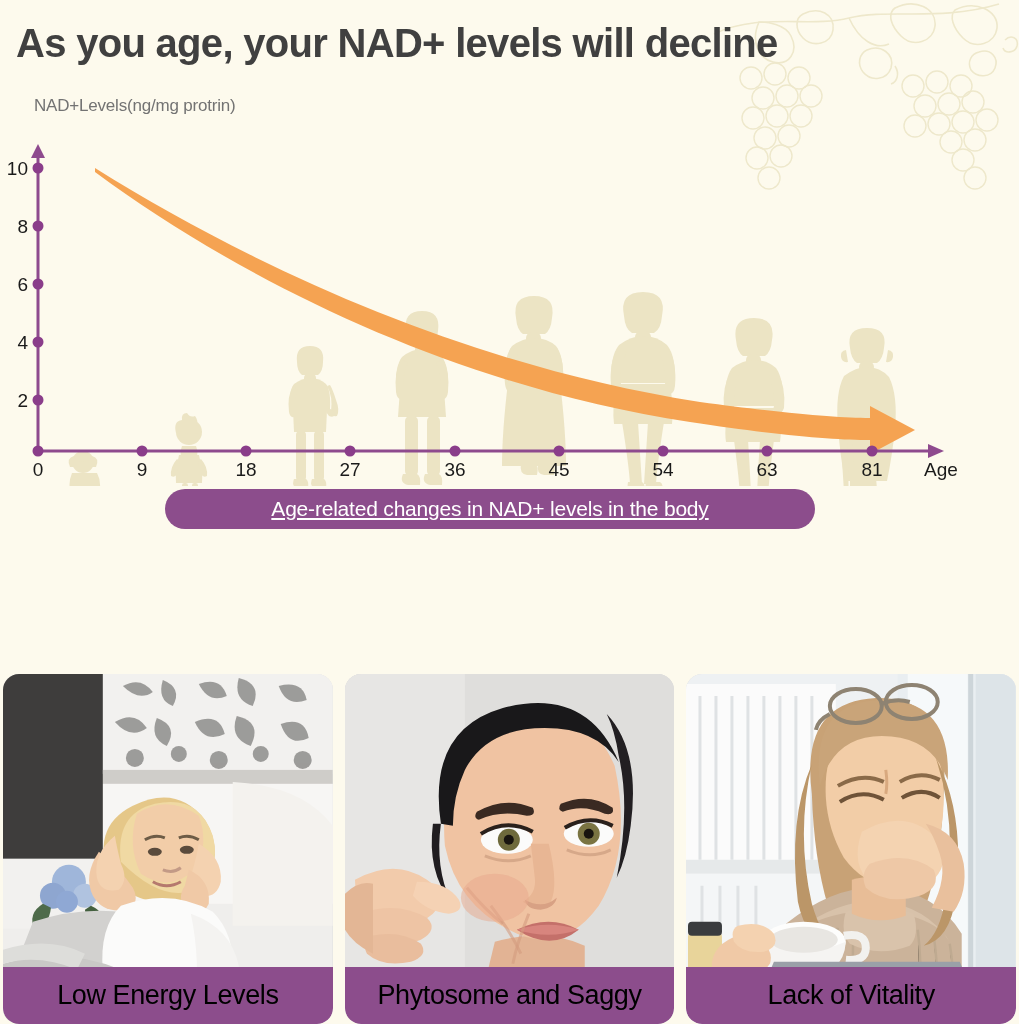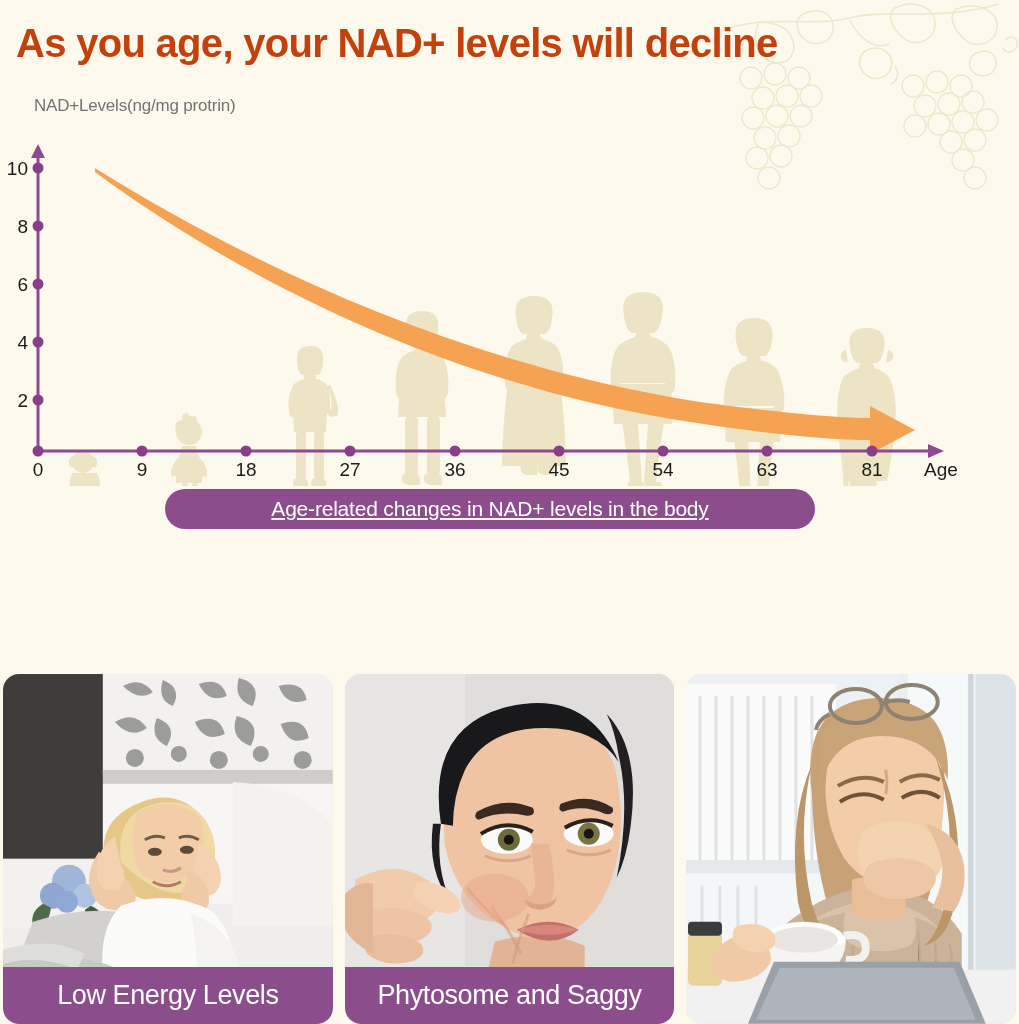--- a/index.html
+++ b/index.html
@@ -12,21 +12,21 @@
   .page { position: relative; width: 1019px; height: 1024px; background: #fdfaed; }
 
   
   .vine { position: absolute; top: -8px; right: -10px; width: 330px; height: 240px;
           opacity: .75; pointer-events: none; }
 
   
   .title {
     position: absolute; left: 16px; top: 22px; width: 960px;
     font-size: 40px; font-weight: 700; letter-spacing: -0.7px;
-    color: #c2410c; line-height: 1.05; white-space: nowrap;
+    color: #404040; line-height: 1.05; white-space: nowrap;
   }
 
   
   .chart { position: absolute; left: 0; top: 96px; width: 1019px; height: 390px; }
   .ylabel {
     position: absolute; left: 34px; top: 0px; font-size: 17px; color: #737373;
     letter-spacing: -0.2px; white-space: nowrap;
   }
   .chart-svg { position: absolute; left: 0; top: 0; width: 1019px; height: 390px; }
   .ytick-label { font-size: 19px; fill: #1a1a1a; font-family: "Liberation Sans", sans-serif; text-anchor: end; }
@@ -50,21 +50,21 @@
   .body-text div { white-space: nowrap; }
 
   
   .cards { position: absolute; left: 0; top: 674px; width: 1019px; height: 350px;
            display: flex; gap: 12px; padding: 0 3px; }
   .card { position: relative; flex: 1 1 0; height: 350px; border-radius: 16px; overflow: hidden;
           background: #d9d9d9; }
   .photo { position: absolute; inset: 0; }
   .cap {
     position: absolute; left: 0; right: 0; bottom: 0; height: 57px;
-    background: #8c4d8c; color: #ffffff; display: flex; align-items: center; justify-content: center;
+    background: #8c4d8c; color: #000000; display: flex; align-items: center; justify-content: center;
     font-size: 27px; letter-spacing: -0.4px; border-radius: 0 0 16px 16px;
   }
 </style>
 </head>
 <body>
 
 <div class="page">
 
   <svg class="vine" viewBox="0 0 330 240">
     <g fill="none" stroke="#e9e2c0" stroke-width="1.6">
@@ -476,15 +476,16 @@
         <ellipse cx="118" cy="268" rx="42" ry="20" fill="#fdfdfc"></ellipse>
         <path d="M76 268 q2 34 42 34 q40 0 42 -34 q-42 18 -84 0 z" fill="#f5f4f2"></path>
         <ellipse cx="118" cy="266" rx="34" ry="13" fill="#e8e6e2"></ellipse>
         <path d="M158 262 q22 -4 22 12 q0 14 -20 12" fill="none" stroke="#f2f1ee" stroke-width="8"></path>
         <path d="M60 260 q-30 6 -34 28 q-2 18 20 20 q26 0 38 -18 q6 -18 -24 -30 z" fill="#f0c9a6"></path>
         <path d="M52 252 q24 -6 36 8 q6 14 -10 18 q-22 2 -30 -10 q-4 -12 4 -16 z" fill="#f4d2b0"></path>
 
         <path d="M88 288 l186 0 l26 62 l-238 0 z" fill="#9aa0a8"></path>
         <path d="M94 294 l174 0 l22 52 l-220 0 z" fill="#aeb4bb"></path>
       </svg>
+      <div class="cap">Lack of Vitality</div>
     </div>
   </div>
 </div>
 
 </body></html>

